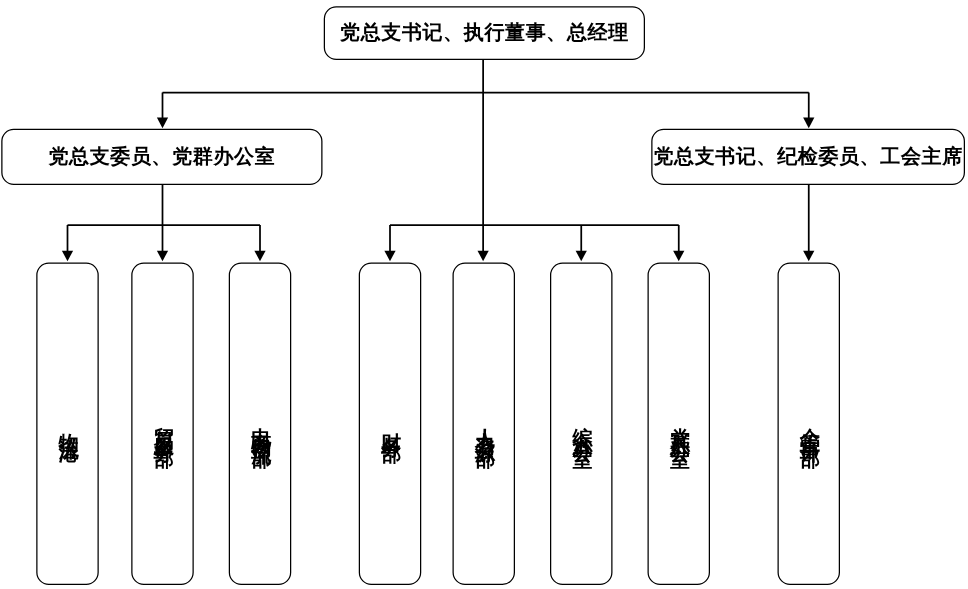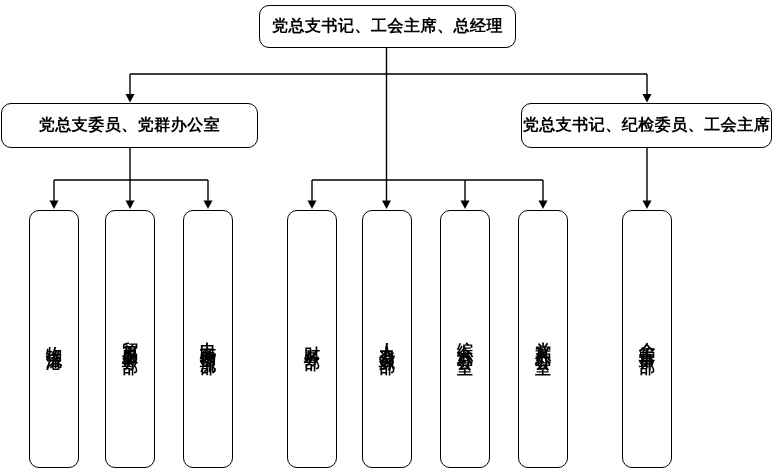--- a/index.html
+++ b/index.html
@@ -83,21 +83,21 @@
       <polygon points="203.5,200.5 212.5,200.5 208,209"></polygon>
       <polygon points="307.5,200.5 316.5,200.5 312,209"></polygon>
       <polygon points="382,200.5 391,200.5 386.5,209"></polygon>
       <polygon points="460.5,200.5 469.5,200.5 465,209"></polygon>
       <polygon points="538.5,200.5 547.5,200.5 543,209"></polygon>
       <polygon points="642.5,200.5 651.5,200.5 647,209"></polygon>
     </g>
   </svg>
 
   <div class="node h-node" style="left:259px; top:5px; width:257px; height:43px;">
-    <span class="label">党总支书记、工会主席、总经理</span>
+    <span class="label">党总支书记、执行董事、总经理</span>
   </div>
 
   <div class="node h-node" style="left:1px; top:103px; width:257px; height:45px;">
     <span class="label">党总支委员、党群办公室</span>
   </div>
   <div class="node h-node" style="left:521px; top:103px; width:251px; height:45px;">
     <span class="label">党总支书记、纪检委员、工会主席</span>
   </div>
 
   <div class="node v-node" style="left:29px; top:210px; width:50px; height:258px;">

